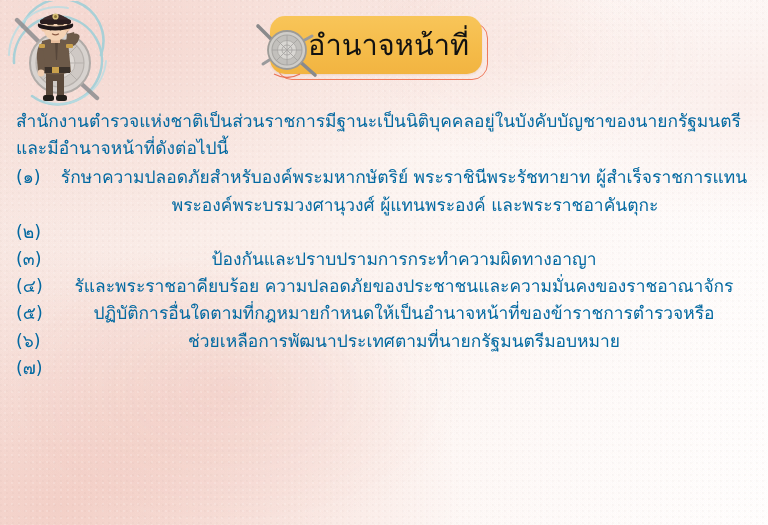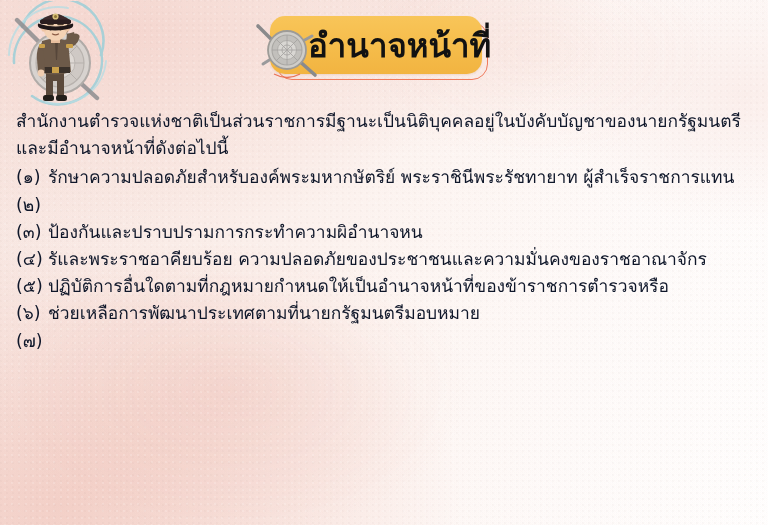--- a/index.html
+++ b/index.html
@@ -99,42 +99,42 @@
   }
   .title-text {
     position: absolute;
     left: 56px;
     top: 4px;
     width: 180px;
     height: 58px;
     display: flex;
     align-items: center;
     font-family: "DejaVu Sans", "Liberation Sans", sans-serif;
-    font-size: 33px;
-    font-weight: 700;
+    font-size: 29px;
+    font-weight: 400;
     color: #121212;
     letter-spacing: 0px;
     white-space: nowrap;
   }
   .title-emblem {
     position: absolute;
     left: 0px;
     top: 6px;
     width: 72px;
     height: 64px;
   }
   .title-emblem svg { display:block; width:72px; height:64px; }
 
   
   .content {
     position: absolute;
     left: 16px;
     top: 108px;
     width: 744px;
-    color: #0f172a;
+    color: #0369a1;
     font-size: 17.4px;
     line-height: 27.2px;
     font-weight: 400;
   }
   .intro {
     margin: 0 0 2px 0;
     width: 742px;
   }
   .list {
     margin: 0;
@@ -148,20 +148,21 @@
   }
   .num {
     flex: 0 0 auto;
     width: 30px;
     text-align: left;
     white-space: nowrap;
   }
   .txt {
     flex: 1 1 auto;
     padding-left: 2px;
+    text-align: center;
   }
   .txt .cont {
     display: block;
     padding-left: 22px;
   }
 </style>
 </head>
 <body>
 
 <div id="page">
@@ -278,31 +279,31 @@
   </div>
 
   <div class="content">
 
     <p class="intro">สำนักงานตำรวจแห่งชาติเป็นส่วนราชการมีฐานะเป็นนิติบุคคลอยู่ในบังคับบัญชาของนายกรัฐมนตรีและมีอำนาจหน้าที่ดังต่อไปนี้</p>
 
     <ul class="list">
 
       <li class="list-item">
         <span class="num">(๑)</span>
-        <span class="txt"><span>รักษาความปลอดภัยสำหรับองค์พระมหากษัตริย์ พระราชินีพระรัชทายาท ผู้สำเร็จราชการแทน</span></span>
+        <span class="txt"><span>รักษาความปลอดภัยสำหรับองค์พระมหากษัตริย์ พระราชินีพระรัชทายาท ผู้สำเร็จราชการแทน</span><span class="cont">พระองค์พระบรมวงศานุวงศ์ ผู้แทนพระองค์ และพระราชอาคันตุกะ</span></span>
       </li>
 
       <li class="list-item">
         <span class="num">(๒)</span>
         <span class="txt"></span>
       </li>
 
       <li class="list-item">
         <span class="num">(๓)</span>
-        <span class="txt"><span>ป้องกันและปราบปรามการกระทำความผิอำนาจหน</span></span>
+        <span class="txt"><span>ป้องกันและปราบปรามการกระทำความผิดทางอาญา</span></span>
       </li>
 
       <li class="list-item">
         <span class="num">(๔)</span>
         <span class="txt"><span>รัและพระราชอาคียบร้อย ความปลอดภัยของประชาชนและความมั่นคงของราชอาณาจักร</span></span>
       </li>
 
       <li class="list-item">
         <span class="num">(๕)</span>
         <span class="txt"><span>ปฏิบัติการอื่นใดตามที่กฎหมายกำหนดให้เป็นอำนาจหน้าที่ของข้าราชการตำรวจหรือ</span></span>

